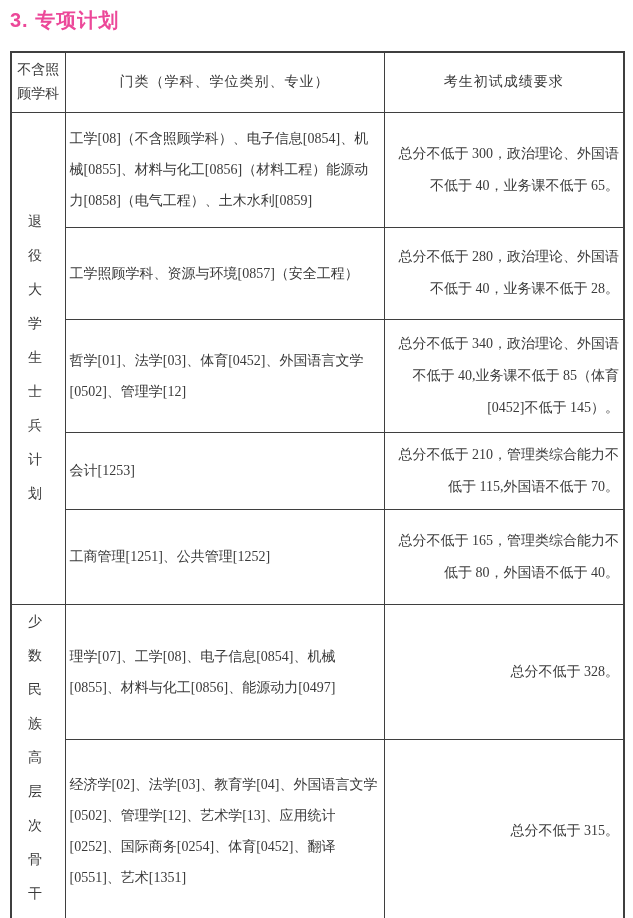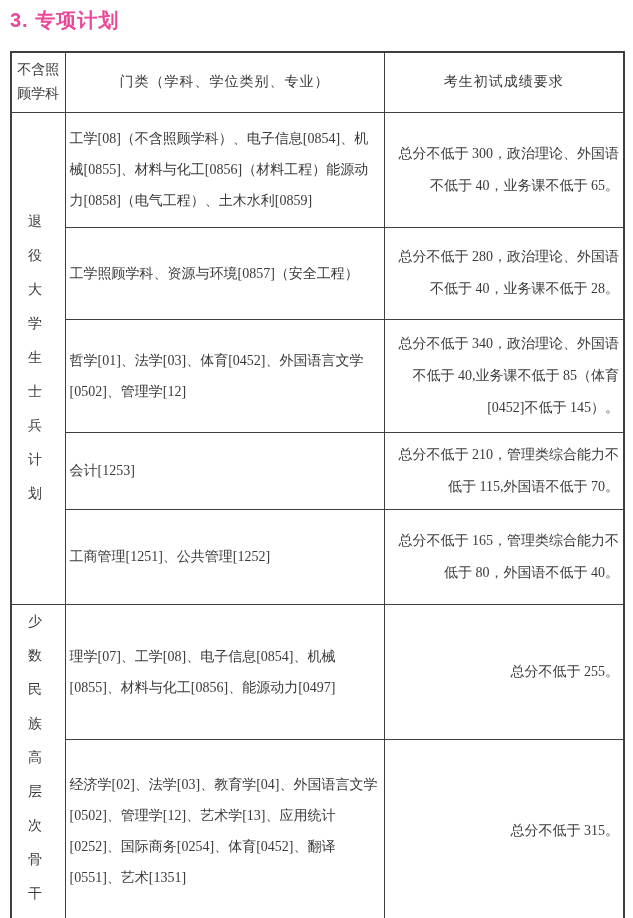--- a/index.html
+++ b/index.html
@@ -128,21 +128,21 @@
     </tr>
 
     <tr class="r5">
       <td class="cat">工商管理[1251]、公共管理[1252]</td>
       <td class="req">总分不低于 165，管理类综合能力不低于 80，外国语不低于 40。</td>
     </tr>
 
     <tr class="r6">
       <td class="plan-cell" rowspan="3">少数民族高层次骨干人才计划</td>
       <td class="cat">理学[07]、工学[08]、电子信息[0854]、机械[0855]、材料与化工[0856]、能源动力[0497]</td>
-      <td class="req">总分不低于 255。</td>
+      <td class="req">总分不低于 328。</td>
     </tr>
 
     <tr class="r7">
       <td class="cat">经济学[02]、法学[03]、教育学[04]、外国语言文学[0502]、管理学[12]、艺术学[13]、应用统计[0252]、国际商务[0254]、体育[0452]、翻译[0551]、艺术[1351]</td>
       <td class="req">总分不低于 315。</td>
     </tr>
 
     <tr class="r8">
       <td class="cat">会计[1253]</td>
       <td class="req">总分不低于 120。</td>

